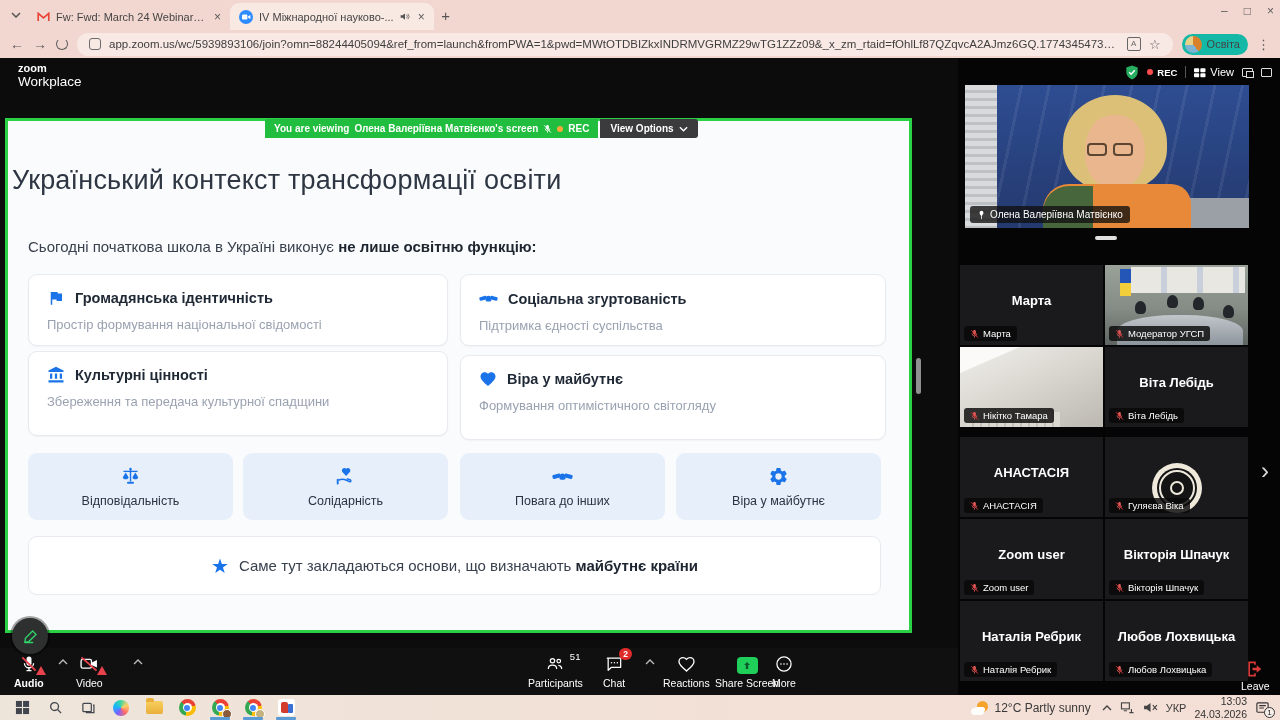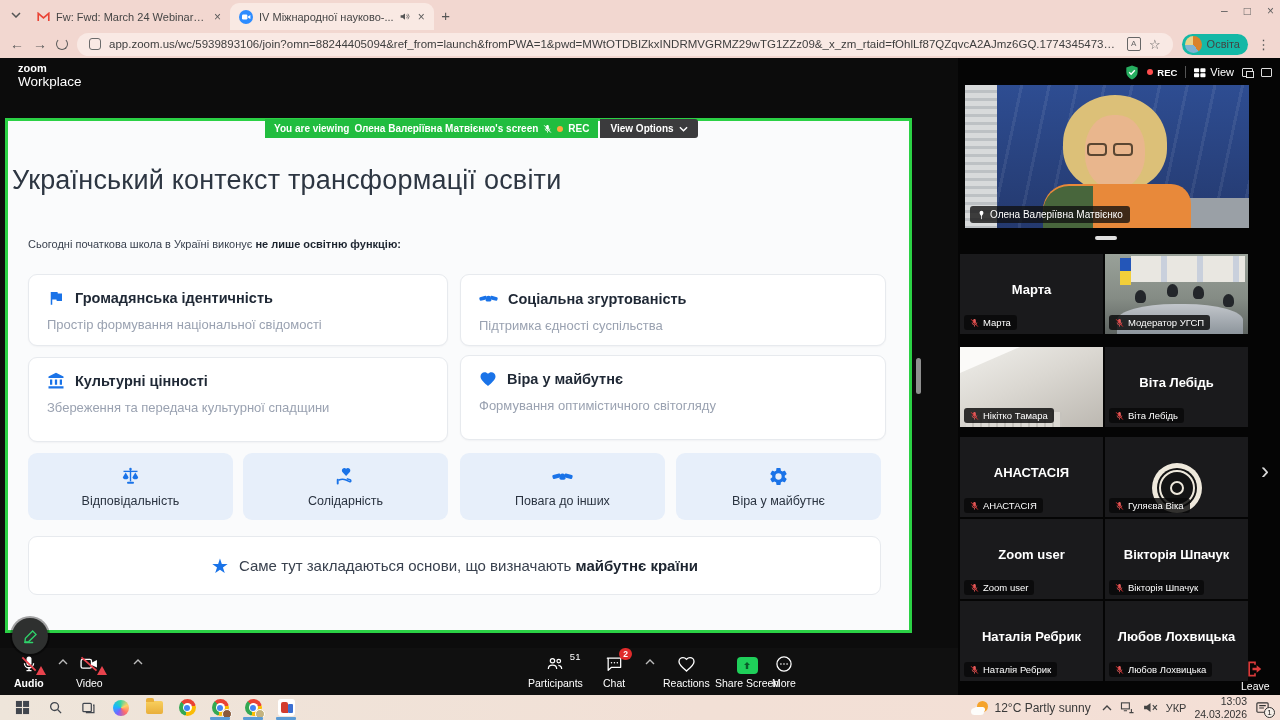--- a/index.html
+++ b/index.html
@@ -39,21 +39,21 @@
 
   
   .vbanner { position:absolute; left:265px; top:61px; height:19px; display:flex; z-index:6; }
   .vb-green { background:#21bd3f; color:#fff; display:flex; align-items:center; gap:5px; padding:0 9px; font-size:10px; font-weight:bold; }
   .vb-rec-dot { width:6px; height:6px; border-radius:50%; background:#ffa63d; }
   .vb-opts { background:#3b3b3d; color:#fff; display:flex; align-items:center; gap:5px; padding:0 10px; font-size:10px; font-weight:bold; border-radius:0 3px 3px 0; margin-left:2px; }
 
   
   .share { position:absolute; left:5px; top:60px; width:907px; height:515px; border:3px solid #2bd145; background:#fafbfc; }
   .pres-title { position:absolute; left:4px; top:44px; font-size:27px; color:#2d3642; font-weight:500; letter-spacing:.2px; }
-  .intro { position:absolute; left:20px; top:117px; font-size:11px; color:#39414e; }
+  .intro { position:absolute; left:20px; top:117px; font-size:15px; color:#39414e; }
   .intro b { color:#1d2530; }
   .card { position:absolute; background:#fff; border:1px solid #e7eaee; border-radius:9px; box-shadow:0 1px 2px rgba(16,24,40,.04); padding:14px 18px; }
   .card-head { display:flex; align-items:center; gap:10px; font-size:14.5px; font-weight:bold; color:#1f2835; }
   .card-desc { margin-top:10px; font-size:13px; color:#9aa2b1; }
   .vcard { position:absolute; width:205px; height:67px; background:#e7effa; border-radius:9px; display:flex; flex-direction:column; align-items:center; justify-content:center; gap:7px; }
   .vcard .v-label { font-size:12.5px; color:#2a3340; }
   .foot-card { position:absolute; left:20px; top:415px; width:853px; height:59px; background:#fff; border:1px solid #e7eaee; border-radius:9px; display:flex; align-items:center; justify-content:center; gap:10px; }
   .foot-star { color:#1a73e8; font-size:20px; }
   .foot-text { font-size:15px; color:#39414e; }
   .foot-text b { color:#1d2530; }
@@ -87,21 +87,21 @@
   .sv-hair { position:absolute; left:98px; top:10px; width:104px; height:96px; background:#dcc078; border-radius:50% 50% 44% 44%; }
   .sv-face { position:absolute; left:120px; top:30px; width:60px; height:74px; background:#e9b68d; border-radius:46%; }
   .sv-glass { position:absolute; top:58px; width:20px; height:13px; border:2px solid #5a4632; border-radius:4px; }
   .sv-body { position:absolute; left:78px; bottom:0; width:148px; height:44px; background:#e8893a; border-radius:26px 20px 0 0; }
   .sv-shoulder { position:absolute; left:78px; bottom:0; width:50px; height:42px; background:#48663c; border-radius:26px 0 0 0; }
   .name-chip { position:absolute; left:5px; bottom:5px; background:rgba(15,15,15,.78); color:#fff; font-size:10px; padding:3px 7px; border-radius:3px; display:flex; align-items:center; gap:4px; z-index:4; }
   .drag-handle { position:absolute; left:137px; top:178px; width:22px; height:4px; border-radius:2px; background:#e0e0e0; }
 
   .tile { position:absolute; width:143px; height:80px; background:#1a1a1c; overflow:hidden; }
   .t-c1 { left:2px; } .t-c2 { left:147px; }
-  .t-r1 { top:196px;padding-left:48px; } .t-r2 { top:289px; } .t-r3 { top:379px; } .t-r4 { top:461px; } .t-r5 { top:543px; }
+  .t-r1 { top:207px;padding-left:48px; } .t-r2 { top:289px; } .t-r3 { top:379px; } .t-r4 { top:461px; } .t-r5 { top:543px; }
   .t-name { position:absolute; inset:0; display:flex; align-items:center; justify-content:center; color:#fff; font-size:13px; font-weight:bold; padding-bottom:10px; text-align:center; }
   .pchip { position:absolute; left:4px; bottom:4px; background:rgba(8,8,8,.82); color:#fff; font-size:9.5px; padding:2px 6px; border-radius:3px; display:flex; align-items:center; gap:4px; max-width:132px; white-space:nowrap; }
   
   .room-bg { position:absolute; inset:0; background:linear-gradient(180deg,#99a199 0%,#858c85 55%,#5e6461 100%); }
   .room-banner { position:absolute; left:26px; top:2px; right:3px; height:26px; background:repeating-linear-gradient(90deg,#e9e7e1 0 30px,#c9d0dc 30px 36px); }
   .room-flag { position:absolute; left:15px; top:4px; width:11px; height:27px; background:linear-gradient(180deg,#2456b8 0 50%,#f2cf3a 50% 100%); }
   .room-table { position:absolute; left:12px; right:5px; bottom:0; height:30px; background:linear-gradient(180deg,#c2c6cb,#8d959c); border-radius:46% 46% 0 0 / 16px 16px 0 0; }
   .room-p { position:absolute; width:11px; height:13px; background:#23262a; border-radius:50% 50% 35% 35%; }
   
   .wall-bg { position:absolute; inset:0; background:linear-gradient(155deg,#f0efeb 0%,#dbd8d2 45%,#bcb8b1 100%); }
@@ -246,21 +246,21 @@
             <rect x="0.5" y="9.4" width="9.4" height="4.6" rx="1.3" transform="rotate(-14 5.2 11.7)"></rect>
             <rect x="14.1" y="9.4" width="9.4" height="4.6" rx="1.3" transform="rotate(14 18.8 11.7)"></rect>
             <circle cx="12" cy="11.6" r="3.1"></circle>
             <rect x="8.6" y="12.4" width="6.8" height="3.4" rx="1.7"></rect>
           </svg>
         <span>Соціальна згуртованість</span>
       </div>
       <div class="card-desc">Підтримка єдності суспільства</div>
     </div>
 
-    <div class="card" style="left:20px; top:236px; width:420px; height:85px;">
+    <div class="card" style="left:20px; top:230px; width:420px; height:85px;">
       <div class="card-head">
         <svg width="18" height="18" viewBox="0 0 24 24" fill="#1a73e8">
             <path d="M4 10h3v7H4zM10.5 10h3v7h-3zM2 19h20v3H2zM17 10h3v7h-3zM12 1L2 6v2h20V6z"></path>
           </svg>
         <span>Культурні цінності</span>
       </div>
       <div class="card-desc">Збереження та передача культурної  спадщини</div>
     </div>
 
     <div class="card" style="left:452px; top:234px; width:426px; height:85px;">

